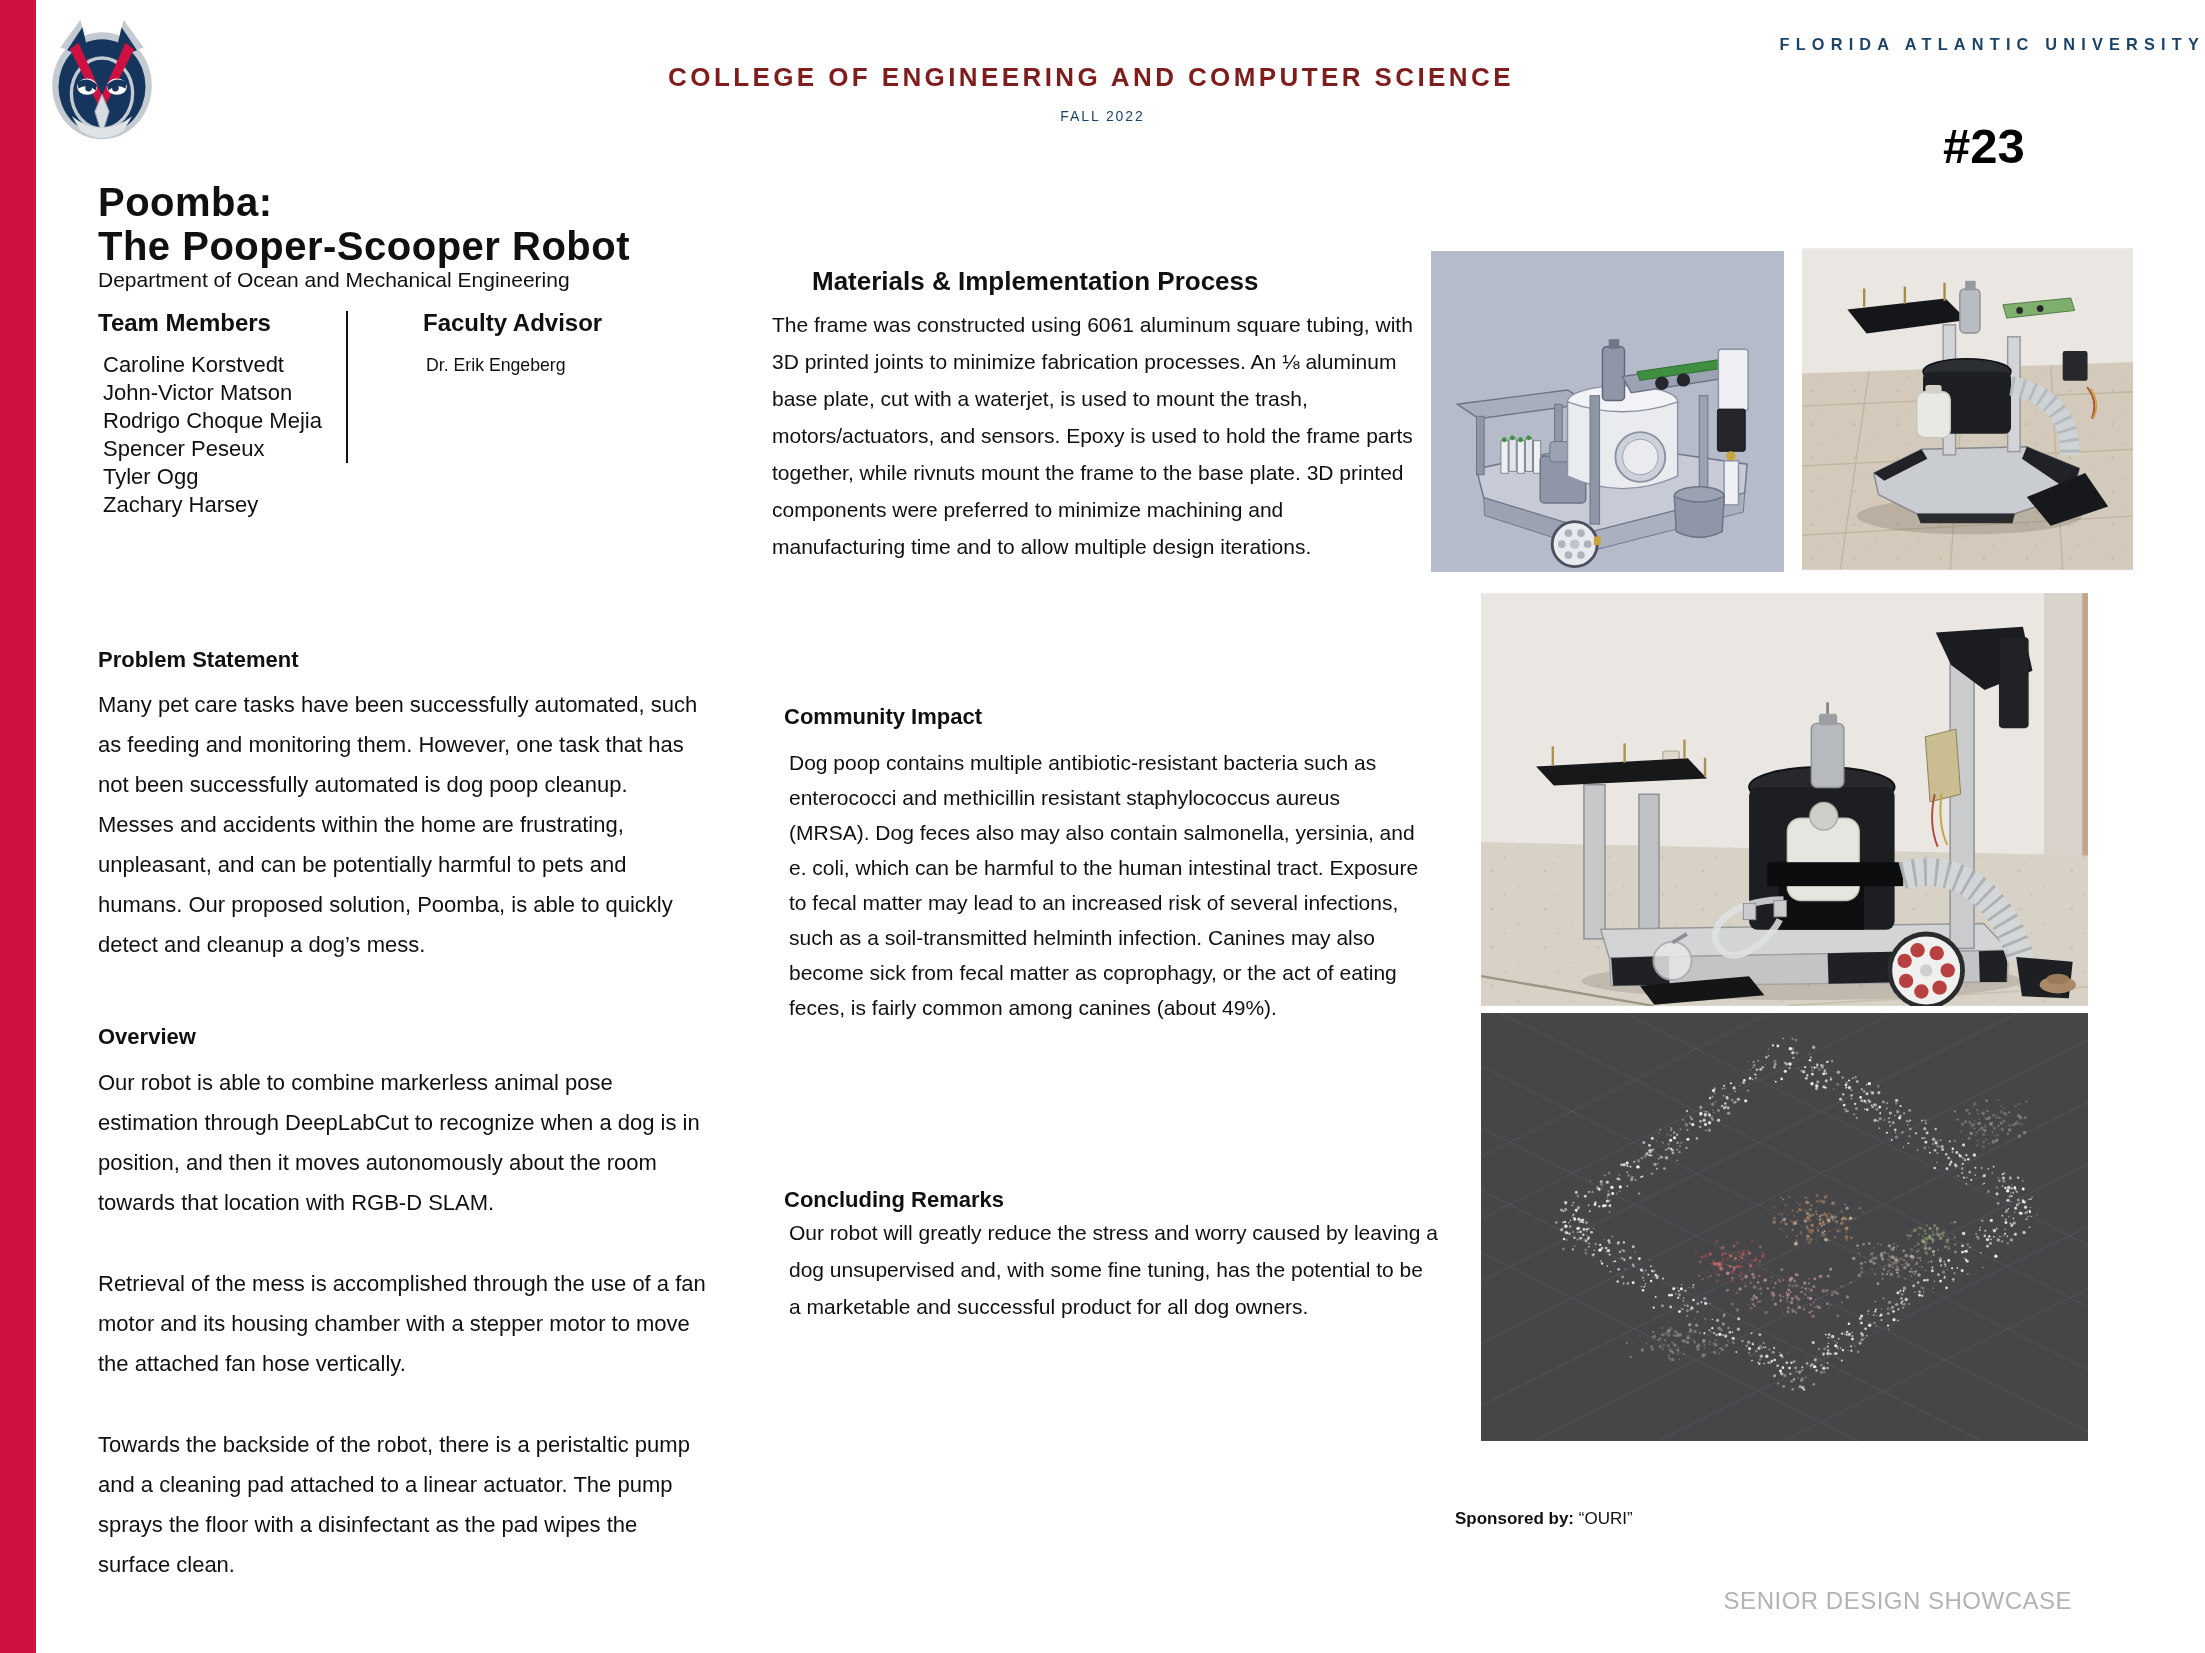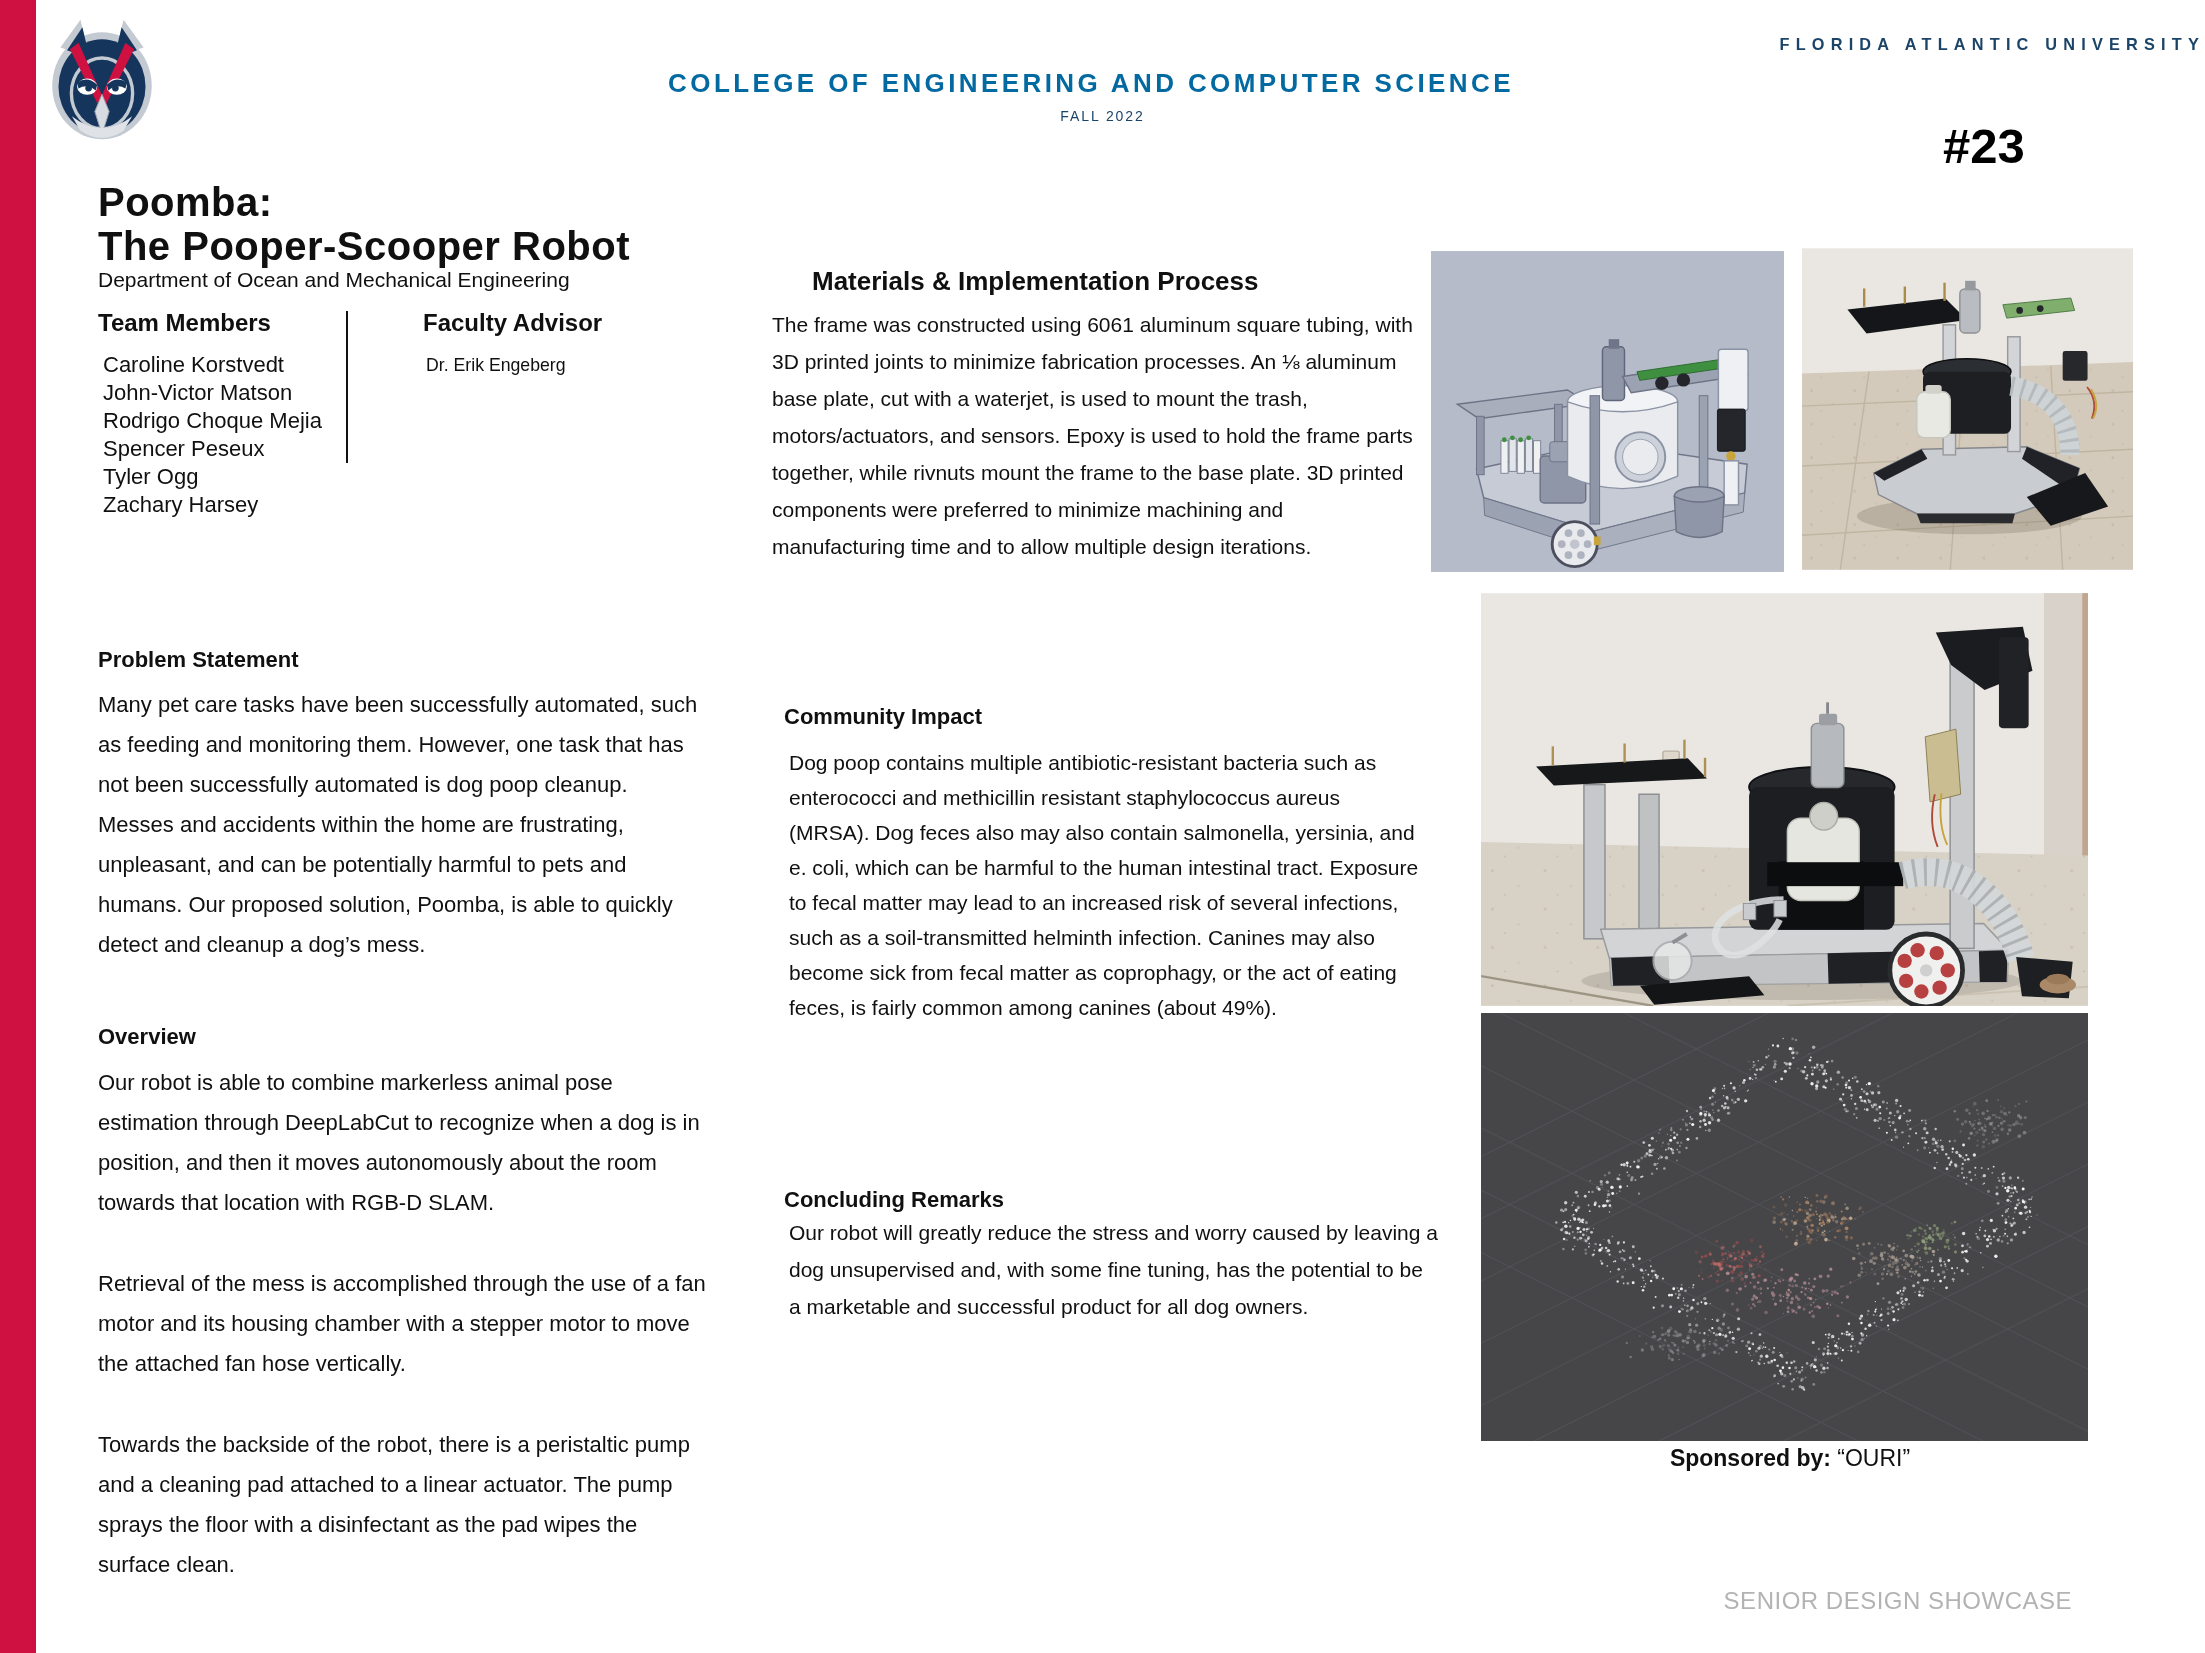--- a/index.html
+++ b/index.html
@@ -4,22 +4,22 @@
 <style>
   html,body{margin:0;padding:0;background:#ffffff;}
   body{width:2205px;height:1654px;position:relative;overflow:hidden;
        font-family:"Liberation Sans",sans-serif;color:#101010;}
   .abs{position:absolute;}
   
   .accent-bar{left:0;top:0;width:36px;height:1654px;background:#ce1141;}
   
   .h-univ{left:0;top:35px;width:2205px;text-align:right;font-size:16.3px;font-weight:700;
           letter-spacing:6.2px;color:#1c4468;}
-  .h-college{left:0;top:68px;width:2182px;text-align:center;font-size:26px;font-weight:700;
-             letter-spacing:3.4px;color:#0369a1;}
+  .h-college{left:0;top:62px;width:2182px;text-align:center;font-size:26px;font-weight:700;
+             letter-spacing:3.4px;color:#7f1d1d;}
   .h-term{left:0;top:108px;width:2205px;text-align:center;font-size:14px;letter-spacing:1.9px;color:#1c4468;}
   .badge{left:1943px;top:118px;width:225px;font-size:49px;font-weight:700;color:#000;}
   
   .title{left:98px;top:180px;width:699px;font-size:40px;line-height:44px;font-weight:700;letter-spacing:0.5px;}
   .dept{left:98px;top:268px;width:699px;font-size:21px;}
   .people-h{font-size:24px;font-weight:700;}
   .team-h{left:98px;top:309px;}
   .adv-h{left:423px;top:309px;}
   .divider{left:346px;top:311px;width:2.4px;height:152px;background:#111;}
   .team-list{left:103px;top:351px;width:239px;list-style:none;margin:0;padding:0;}
@@ -42,21 +42,21 @@
   .concluding-h{left:784px;top:1171px;margin-top:16px;}
   .concluding-b{left:789px;top:1214px;width:651px;}
   
   .fig{overflow:hidden;}
   .fig svg{display:block;width:100%;height:100%;}
   .fig-cad{left:1431px;top:251px;width:353px;height:321px;}
   .fig-photo1{left:1802px;top:248px;width:331px;height:322px;}
   .fig-photo2{left:1481px;top:593px;width:607px;height:413px;}
   .fig-cloud{left:1481px;top:1013px;width:607px;height:428px;}
   
-  .sponsor{left:1455px;top:1445px;width:670px;font-size:23px;text-align:center;}
+  .sponsor{left:1455px;top:1509px;width:670px;font-size:17px;}
   .sponsor .lbl{font-weight:700;}
   .showcase{left:1546px;top:1587px;width:526px;text-align:right;font-size:24px;
             color:#b3b3b3;letter-spacing:0.5px;}
   .logo{left:42px;top:13.4px;width:120px;height:133px;}
 </style>
 </head>
 <body>
 
 <div class="abs accent-bar"></div>
 

